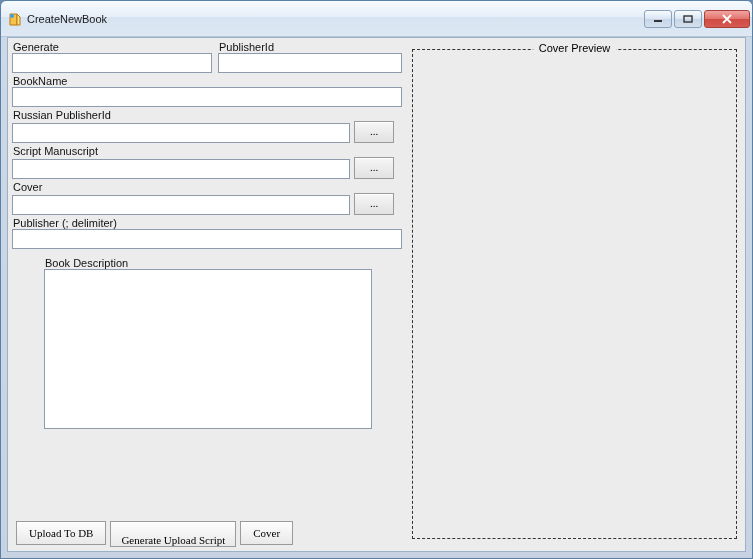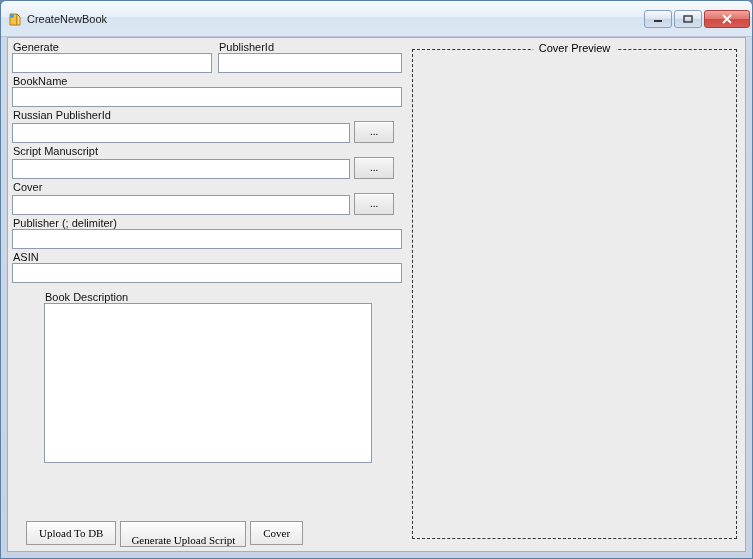--- a/index.html
+++ b/index.html
@@ -121,21 +121,21 @@
   .grouplabel {
     position:absolute;
     top:-8px; left:50%; transform:translateX(-50%);
     background:#ececec;
     padding:0 6px;
     font-size:11px;
   }
 
   .bottom-buttons {
     position:absolute;
-    left:18px; bottom:4px;
+    left:8px; bottom:4px;
     display:flex; gap:4px;
   }
   .btn {
     border:1px solid #9a9a9a;
     background:linear-gradient(#fdfdfd,#e9e9e9);
     box-shadow: inset 0 1px 0 #fff;
     height:24px;
     padding:0 12px;
     font:11px Tahoma;
     cursor:pointer;
@@ -219,24 +219,20 @@
               <div class="inwrap"><input class="txt" value="" style=""></div>
               <div class="browse">...</div>
             </div>
           </div>
 
           <div class="row">
             <div class="lbl">Publisher (; delimiter)</div>
             <input class="txt" value="" style="">
           </div>
 
-          <div class="row">
-            <div class="lbl">ASIN</div>
-            <input class="txt" value="" style="">
-          </div>
 
           <div class="row" style="margin-top:6px;padding-left:32px;">
             <div class="lbl">Book Description</div>
             <textarea class="txt" style="width: 328px;"></textarea>
           </div>
 
         </div>
 
         <div class="right">
           <div class="groupbox">

